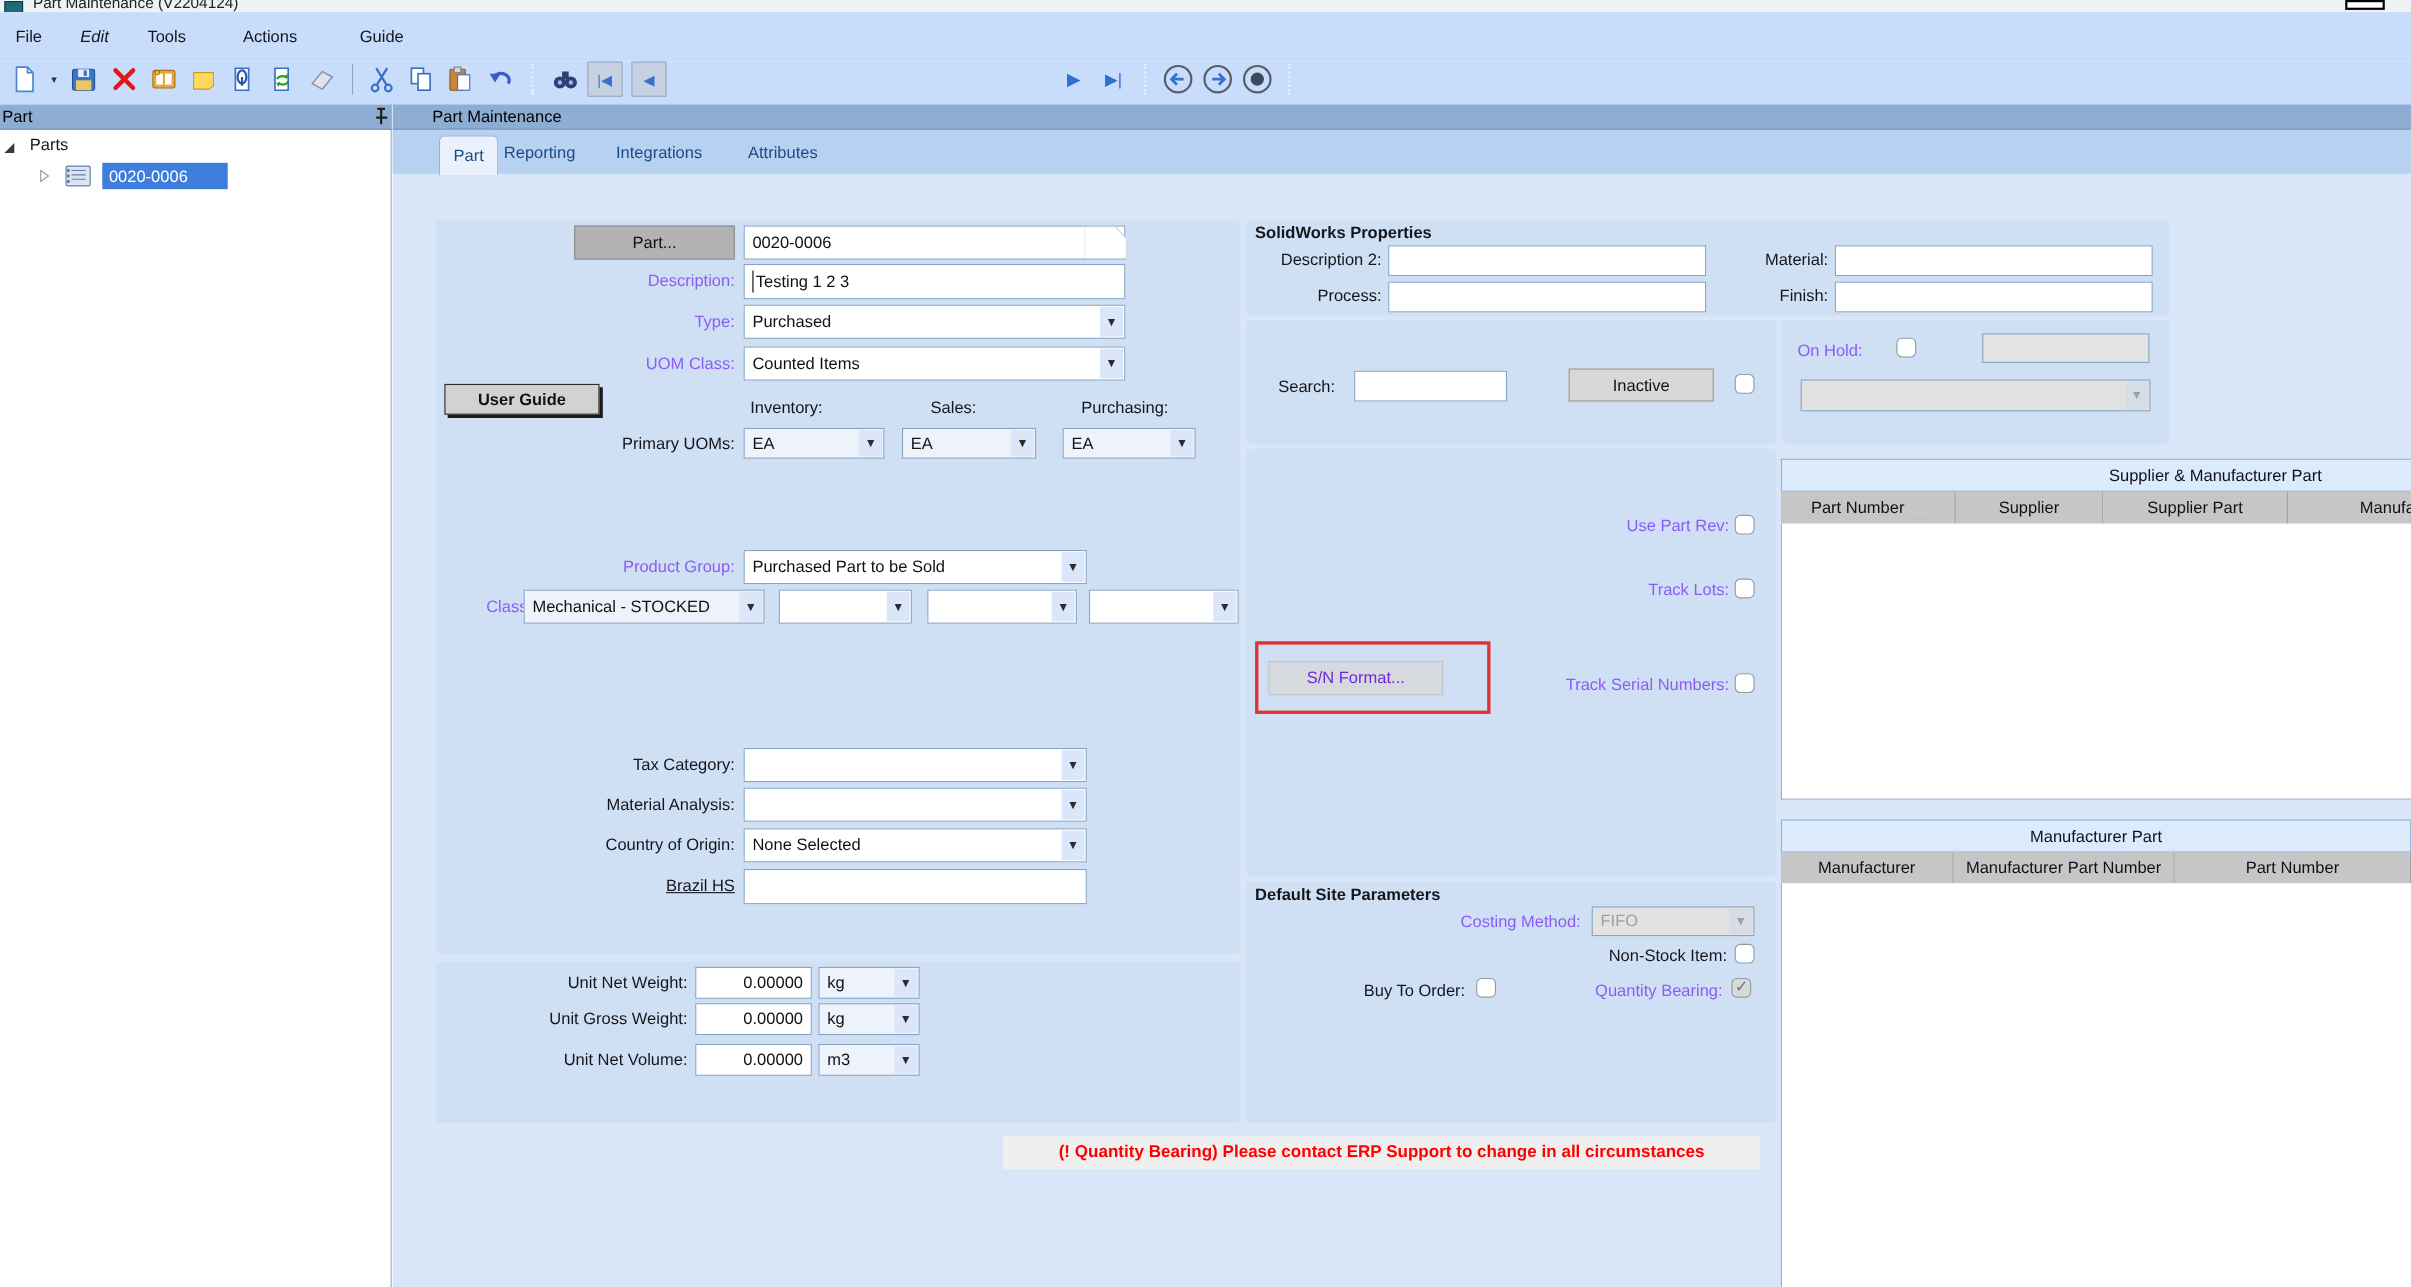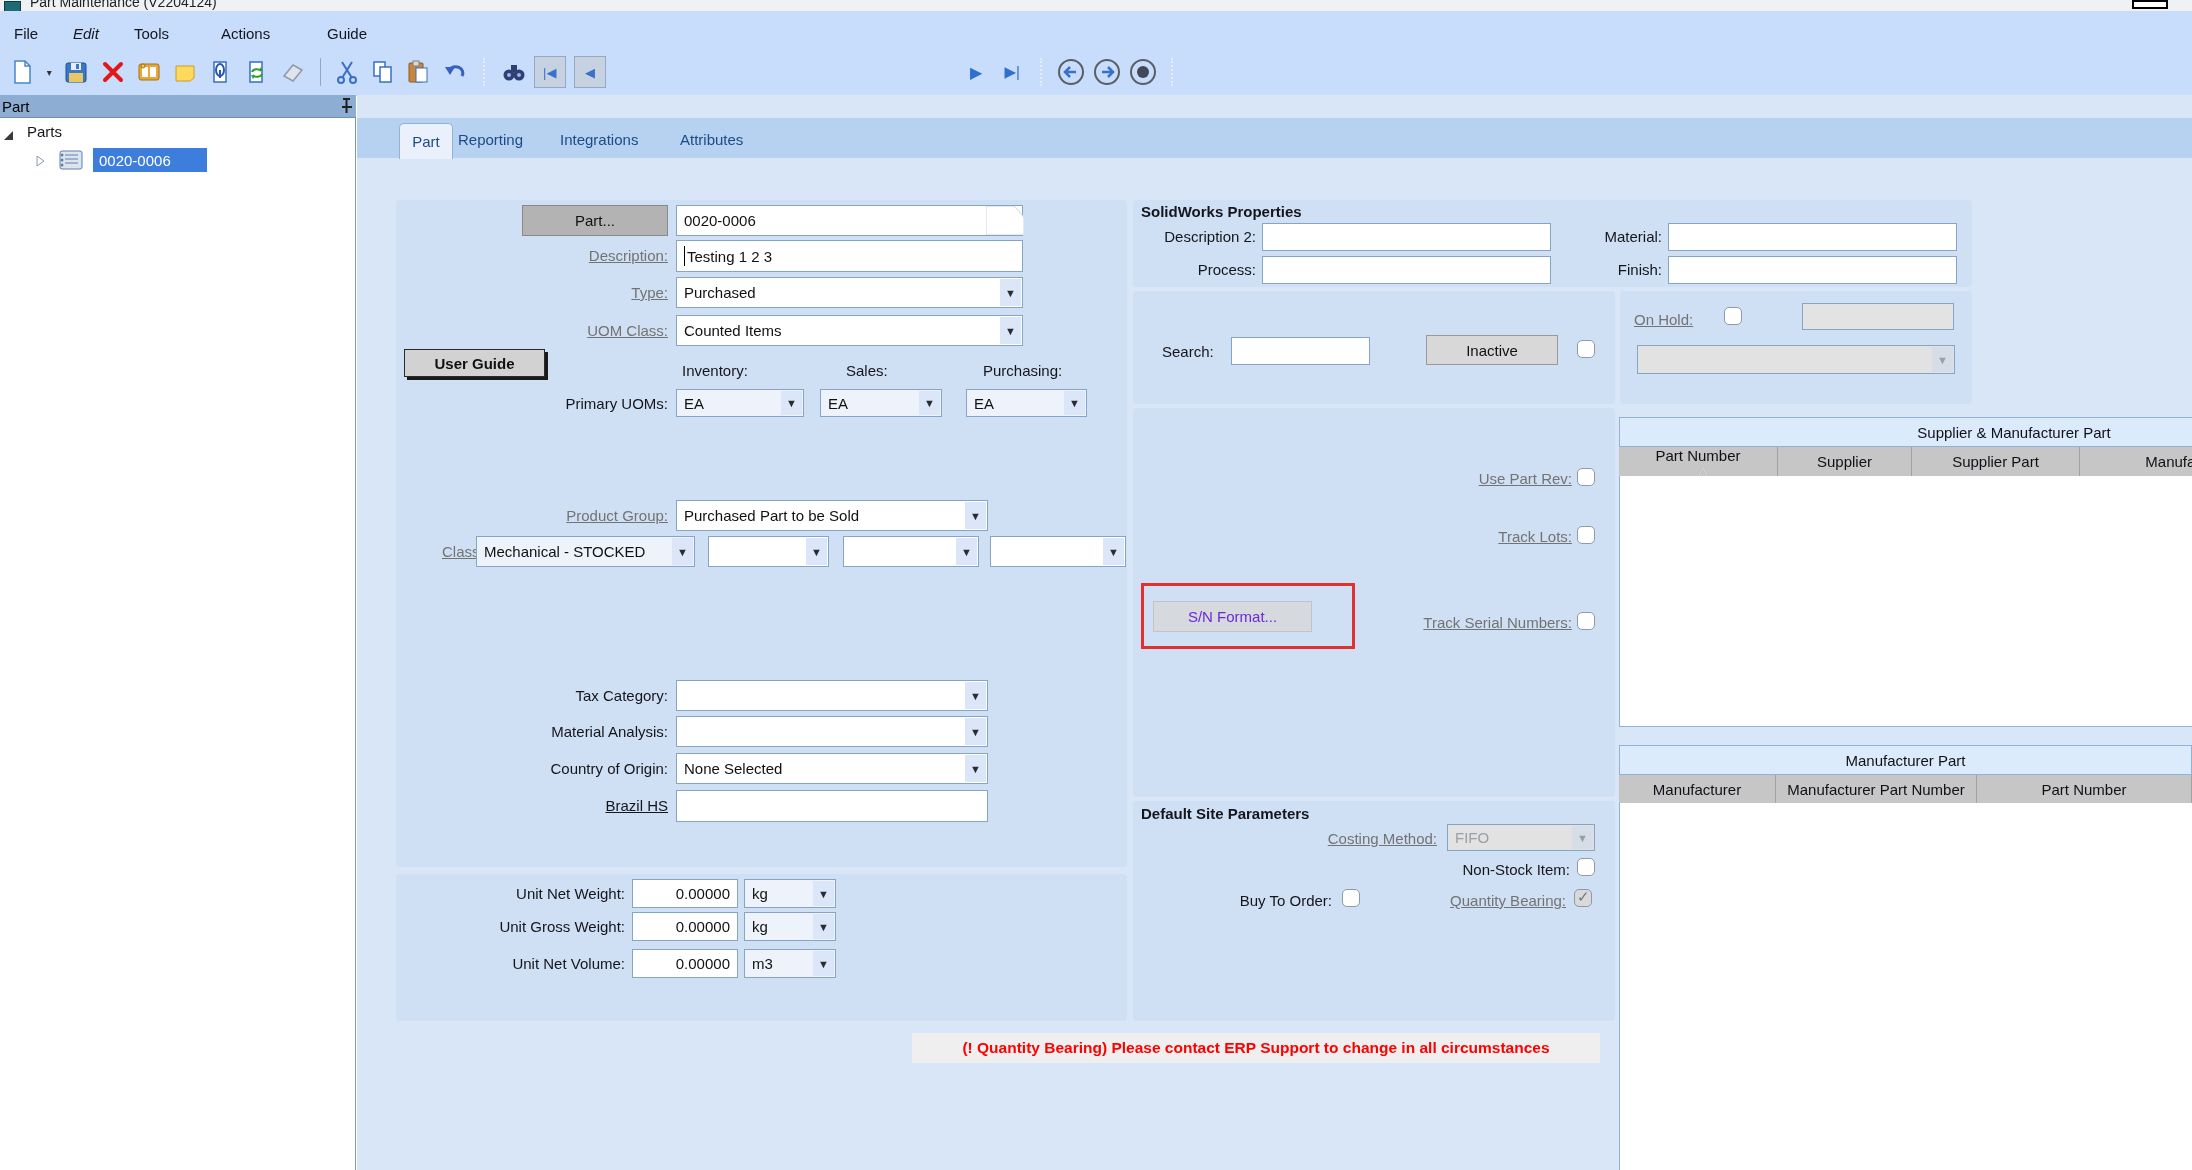--- a/index.html
+++ b/index.html
@@ -1,21 +1,21 @@
 <!DOCTYPE html>
 <html><head>
 <meta charset="utf-8">
 <style>
   html,body{margin:0;padding:0;background:#fff;}
   body{width:2192px;height:1170px;position:relative;overflow:hidden;
        font-family:"Liberation Sans",sans-serif;font-size:15px;color:#15151c;}
   .abs{position:absolute;}
   .rt{text-align:right;}
   .lbl{font-size:15px;color:#15151c;white-space:nowrap;}
-  .red{color:#737373;text-decoration:underline;}
+  .red{color:#8b5cf6;}
   .bold{font-weight:bold;}
   .inp{background:#fff;border:1px solid #86a5c6;font-size:15px;color:#111;
        display:flex;align-items:center;padding:0 7px;box-sizing:border-box;overflow:hidden;}
   .inp.gray{background:#e3e3e3;}
   .sel{background:#fff;border:1px solid #86a5c6;font-size:15px;color:#111;
        display:flex;align-items:center;padding:0 24px 0 7px;box-sizing:border-box;position:absolute;overflow:hidden;}
   .sel .arr{position:absolute;right:1px;top:1px;bottom:1px;width:21px;background:#dbe7f8;
        display:flex;align-items:center;justify-content:center;font-size:11px;color:#2b2b33;}
   .sel.dis{background:#e2e2e2;color:#98a0a8;}
   .sel.dis .arr{background:#d6dde6;color:#98a0a8;}
@@ -26,21 +26,21 @@
   .panel{position:absolute;background:#cfe0f4;border-radius:4px;}
   .btn{position:absolute;display:flex;align-items:center;justify-content:center;
        font-size:15px;color:#111;box-sizing:border-box;cursor:default;}
   .toolbtn{display:inline-flex;align-items:center;justify-content:center;width:32px;height:32px;vertical-align:middle;}
   .sep{display:inline-block;width:1px;height:28px;background:#8fa8c8;margin:0 6px;vertical-align:middle;}
   .dsep{display:inline-block;width:0;height:28px;border-left:2px dotted #e8eef8;margin:0 8px;vertical-align:middle;}
   .tabtxt{font-size:15px;color:#1c4b88;white-space:nowrap;}
   .activetab{position:absolute;background:#eaf1fd;border:1px solid #94b2d6;border-bottom:none;
        border-radius:5px 5px 0 0;display:flex;align-items:center;justify-content:center;}
   .colhdr{position:absolute;background:#c6c6c6;border-right:1px solid #a2a2a2;box-sizing:border-box;
-       display:flex;align-items:center;justify-content:center;font-size:15px;color:#101018;overflow:hidden;flex-direction:column;}
+       display:flex;align-items:center;justify-content:center;font-size:15px;color:#101018;overflow:hidden;}
   .ghdr{position:absolute;background:#dcebfc;border:1px solid #8fb2d8;box-sizing:border-box;
        display:flex;align-items:center;justify-content:center;font-size:15px;color:#101018;}
   .caret{width:0;height:20px;border-left:1px solid #000;margin-right:2px;}
 </style>
 </head>
 <body>
 
 <div class="abs" style="left:0;top:0;width:2192px;height:11px;background:#eff2f5;overflow:hidden;">
   <div class="abs" style="left:4px;top:1px;width:15px;height:14px;background:#1f6b75;border:1px solid #123a40;"></div>
   <div class="abs" style="left:30px;top:-6px;font-size:14px;color:#222;">Part Maintenance (V2204124)</div>
@@ -210,20 +210,23 @@
         </svg>
     </span>
     <span class="abs" style="left:93px;top:29px;width:114px;height:24px;background:#3d7edc;display:flex;align-items:center;padding-left:6px;box-sizing:border-box;">
       <span style="color:#fff;">0020-0006</span>
     </span>
   </div>
 </div>
 
 <div class="abs" style="left:357px;top:95px;width:1835px;height:1075px;background:#d9e6f8;">
 
+  <div class="abs" style="left:0;top:0;width:1835px;height:23px;background:#8eadd3;border-bottom:1px solid #6f8fb8;box-sizing:border-box;">
+    <span class="abs" style="left:36px;top:3px;color:#000;">Part Maintenance</span>
+  </div>
 
   <div class="abs" style="left:0;top:23px;width:1835px;height:40px;background:#b7d1f0;">
     <div class="activetab" style="left:42px;top:5px;width:52px;height:35px;">
       <span class="tabtxt">Part</span>
     </div>
     <span class="abs tabtxt" style="left:101px;top:13px;">Reporting</span>
     <span class="abs tabtxt" style="left:203px;top:13px;text-align:center;">Integrations</span>
     <span class="abs tabtxt" style="left:323px;top:13px;">Attributes</span>
   </div>
 

